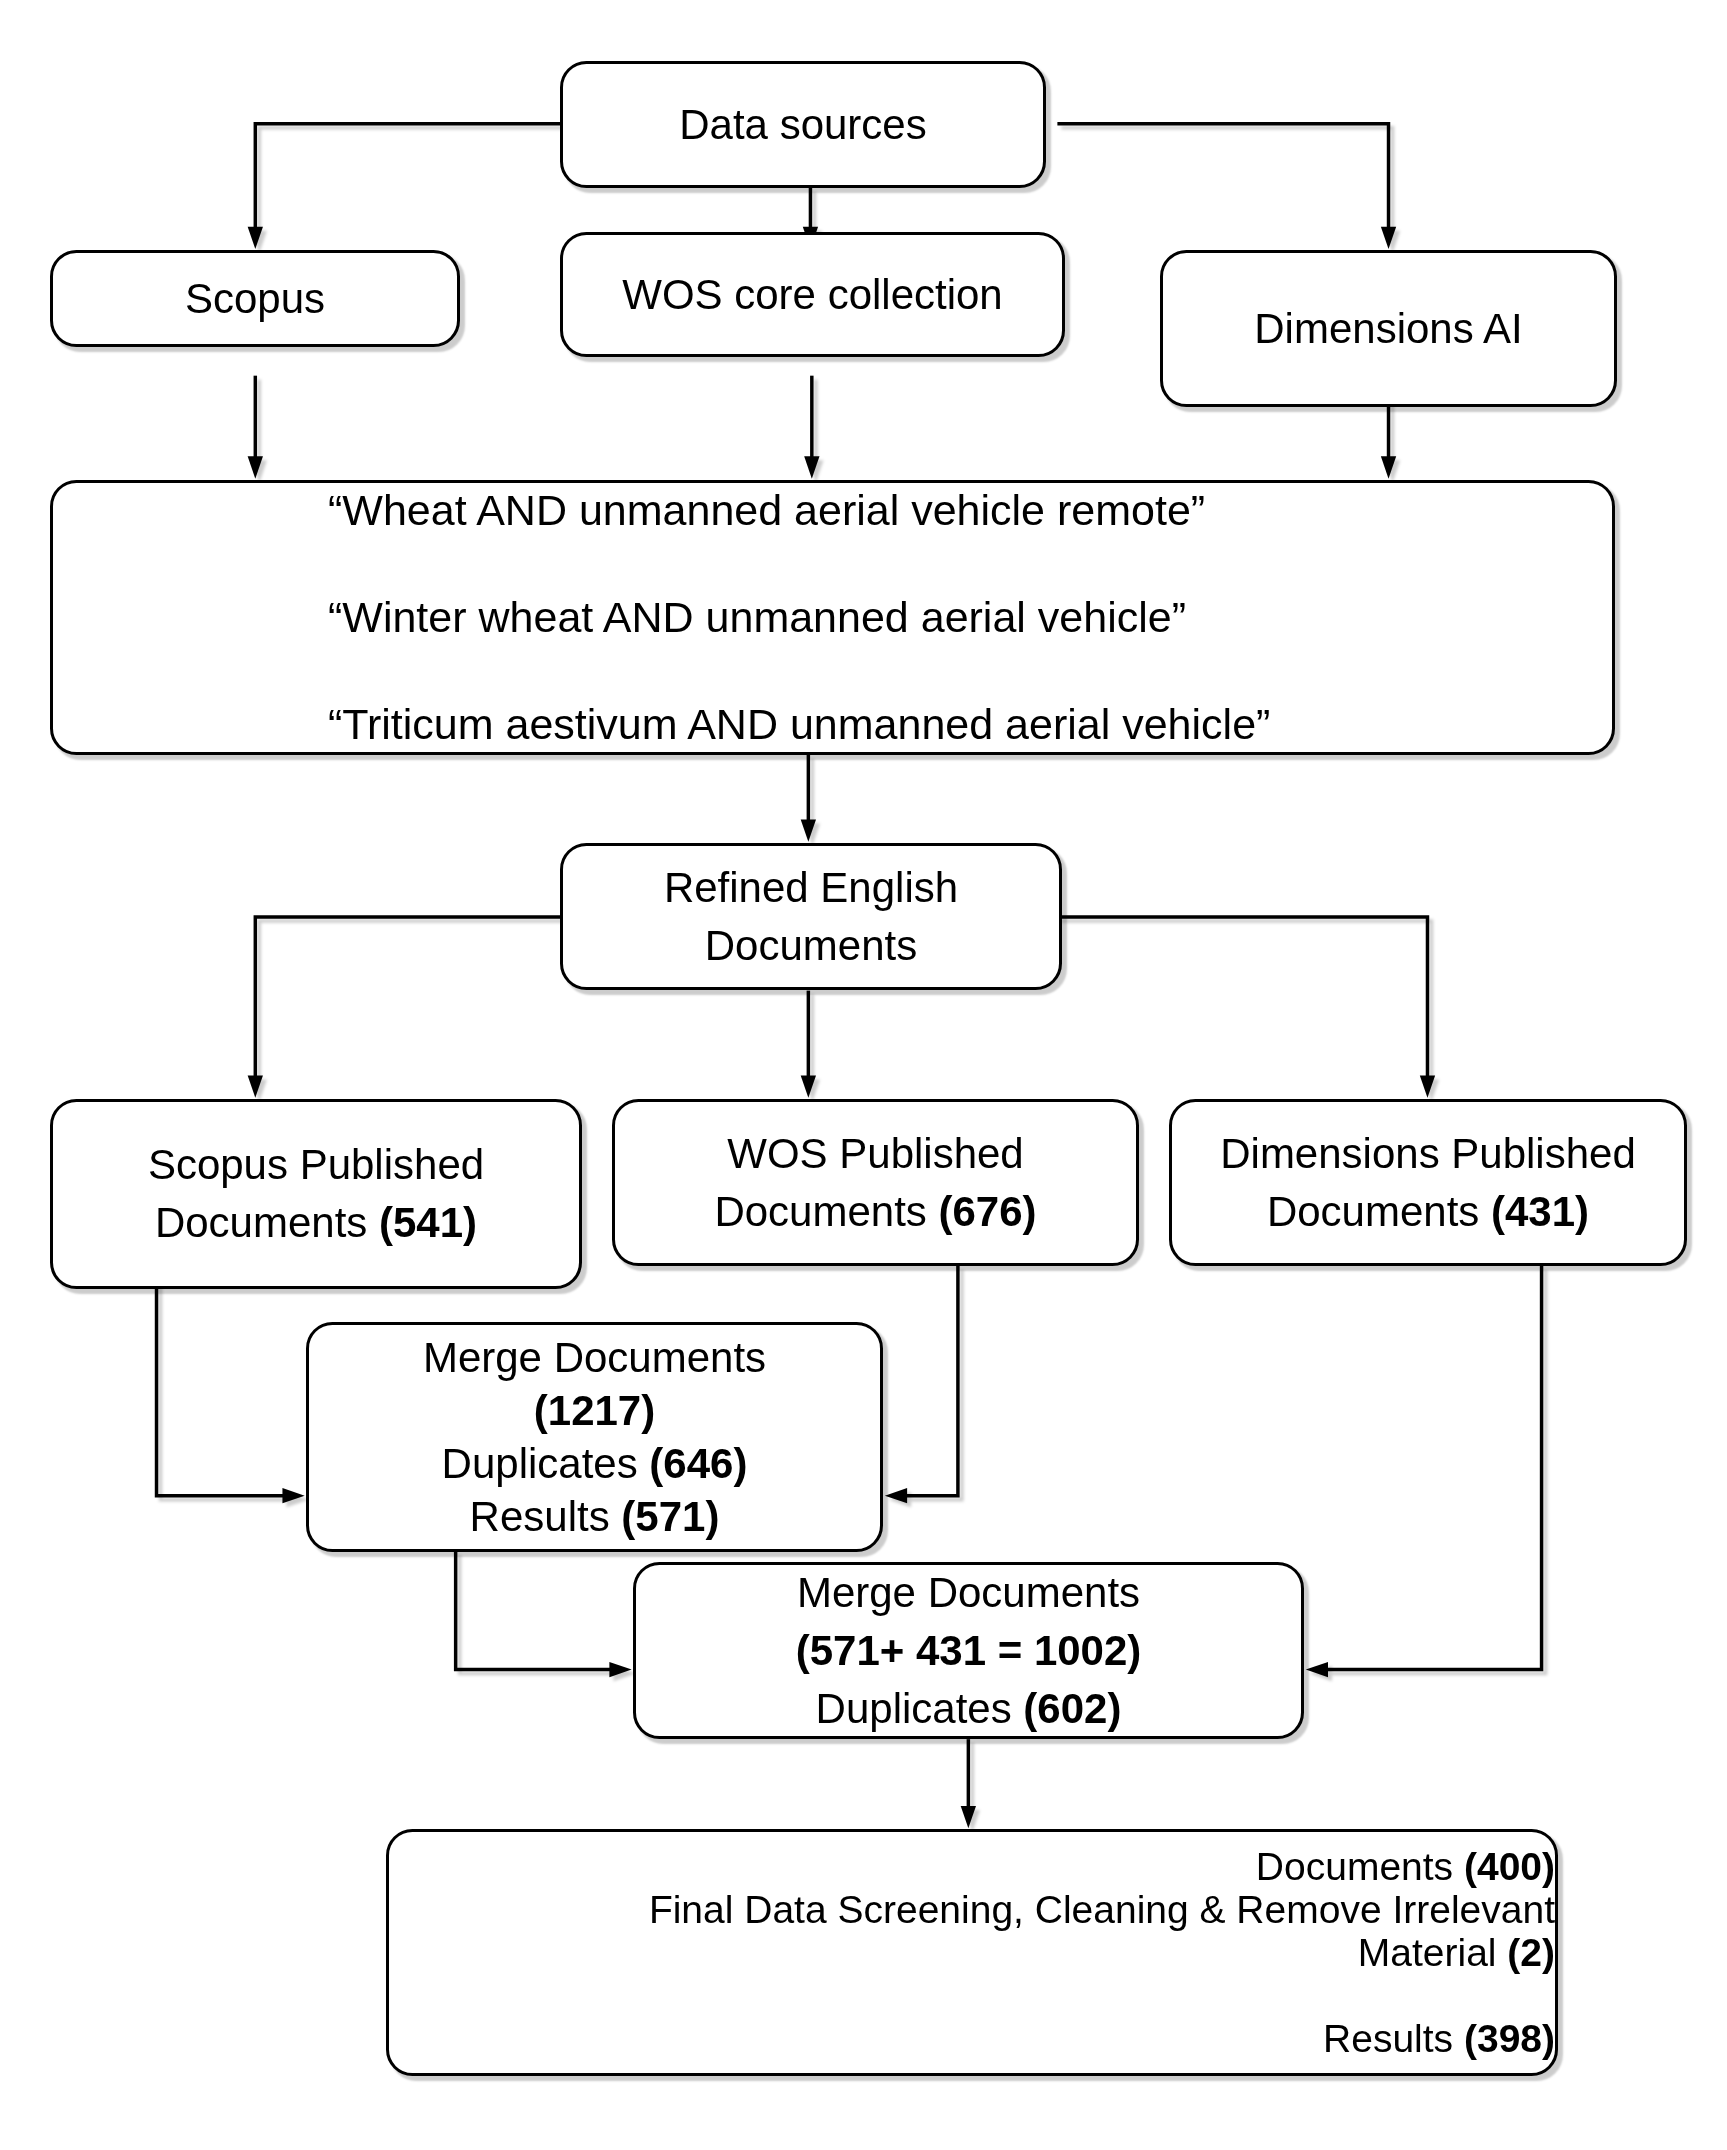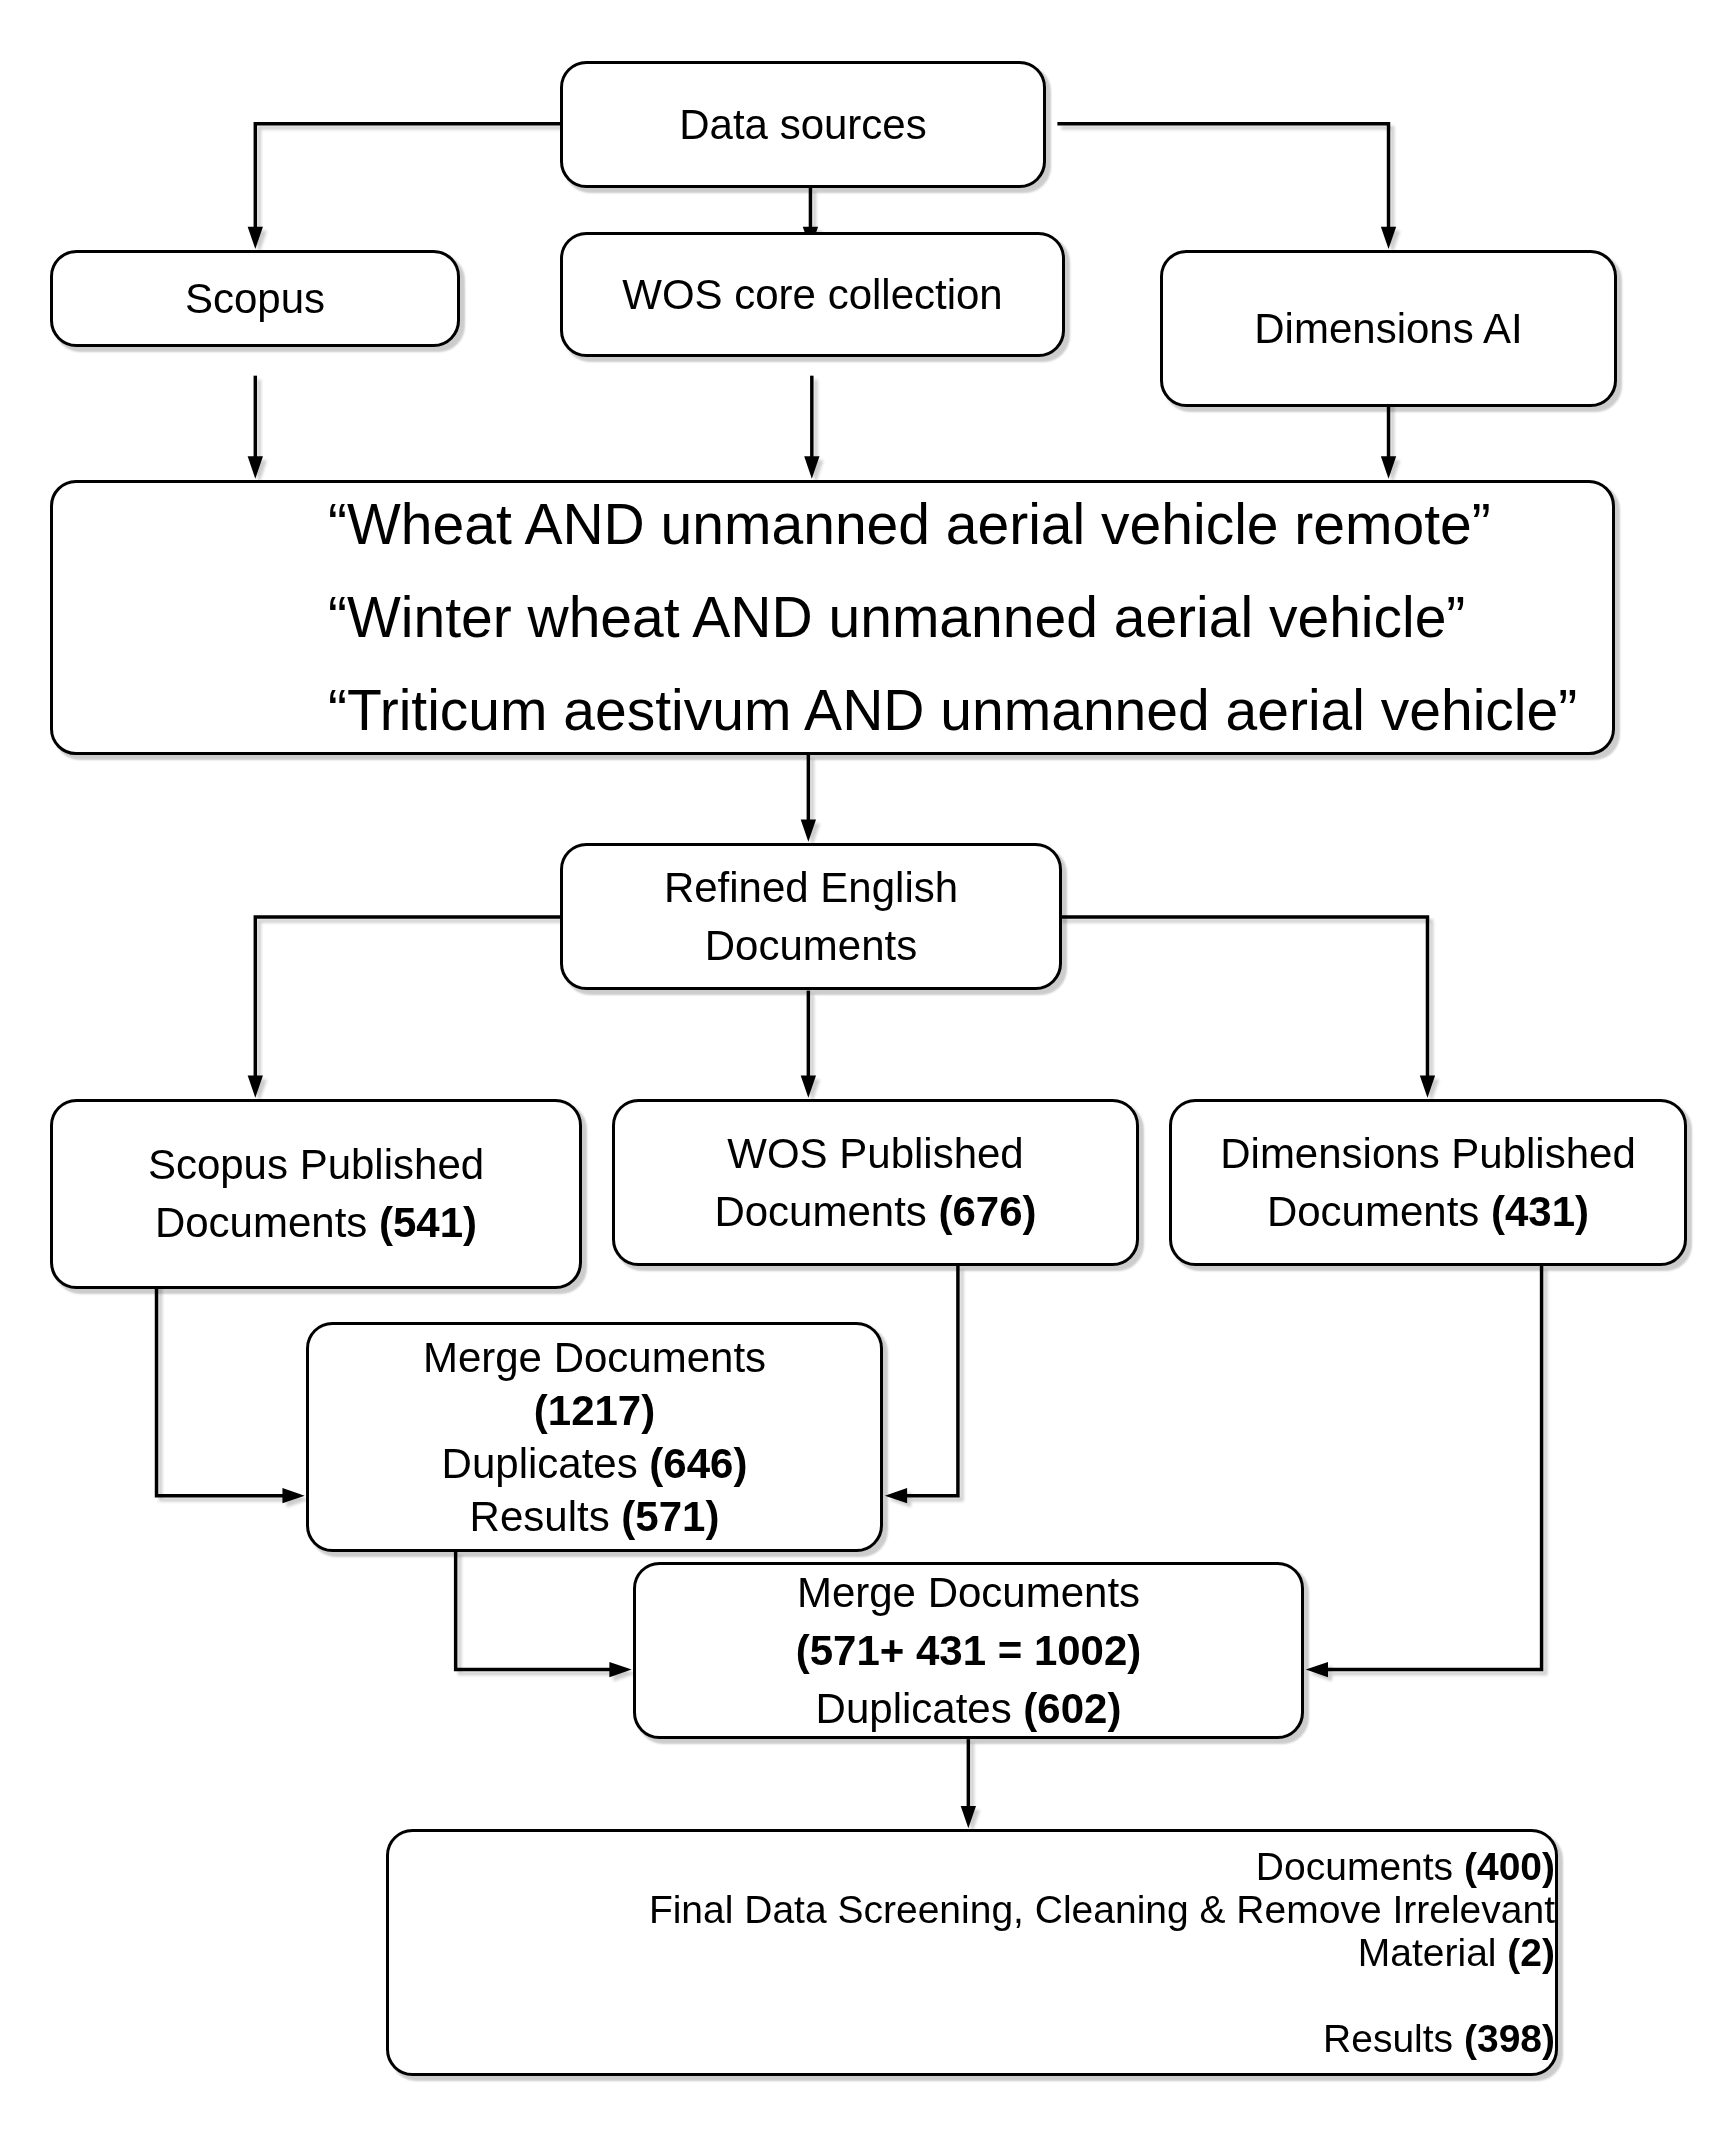--- a/index.html
+++ b/index.html
@@ -29,24 +29,23 @@
     text-align:center;
     font-size:42px;
     line-height:58px;
     box-shadow:4.2px 4.2px 2.1px rgba(0,0,0,0.20);
   }
   .node b{font-weight:bold;}
   .queries{
     align-items:flex-start;
     text-align:left;
     padding-left:275px;
-    font-size:57px;
+    font-size:43px;
     line-height:43px;
-    row-gap:50px;
-    border-radius:26px;
+    row-gap:64px;
   }
   .merge1{line-height:53px;}
   .merge2{line-height:58px;}
   .final{font-size:39px;line-height:43px;align-items:flex-end;}
   .line{white-space:pre;}
 </style>
 </head>
 <body>
 
 <div class="canvas">

